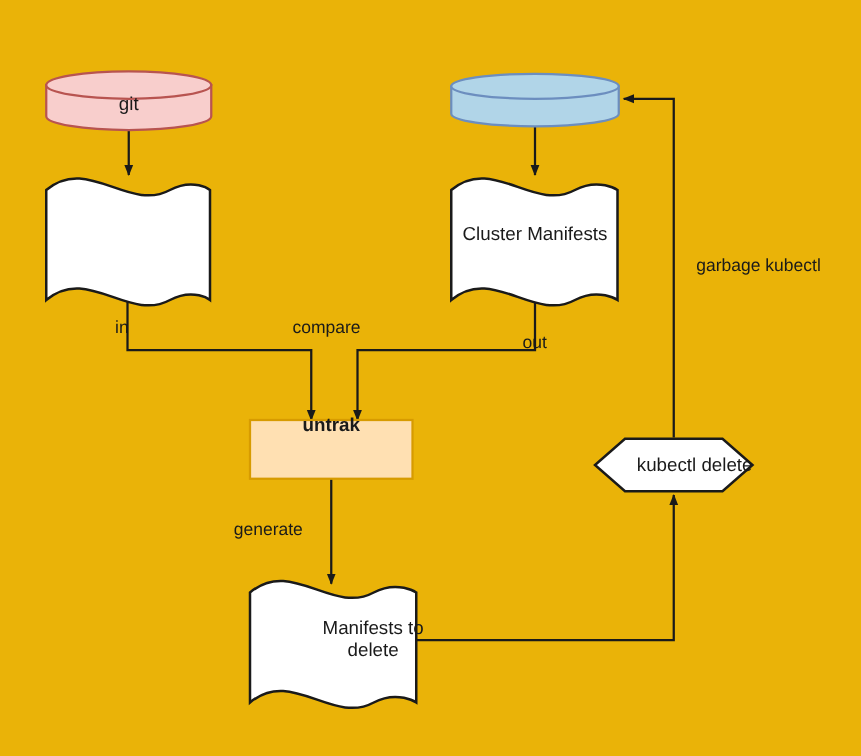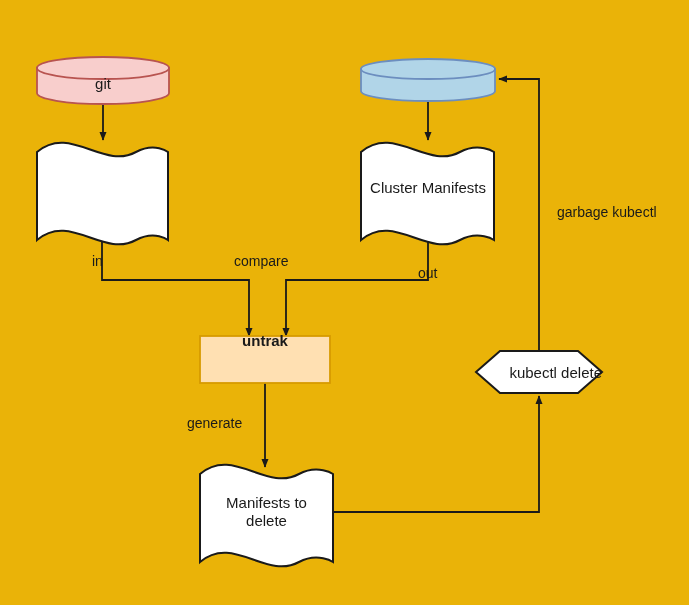--- a/index.html
+++ b/index.html
@@ -135,21 +135,21 @@
   </svg>
 
   <div class="node-label" style="left:37px; top:75px; width:132px;">git</div>
 
 
 
   <div class="node-label" style="left:355px; top:179px; width:146px;">Cluster Manifests</div>
 
   <div class="node-label bold-label" style="left:200px; top:332px; width:130px;">untrak</div>
 
-  <div class="node-label" style="left:200px; top:494px; width:133px;">Manifests to
+  <div class="node-label" style="left:200px; top:494px; width:133px;padding-left:32px;">Manifests to
 delete</div>
 
   <div class="node-label" style="left:476px; top:364px; width:126px;text-align:right;">kubectl delete</div>
 
   <div class="edge-label" style="left:92px; top:253px;text-align:right;">in</div>
 
   <div class="edge-label" style="left:234px; top:253px;">compare</div>
 
   <div class="edge-label" style="left:418px; top:253px;margin-top:12px;">out</div>
 

